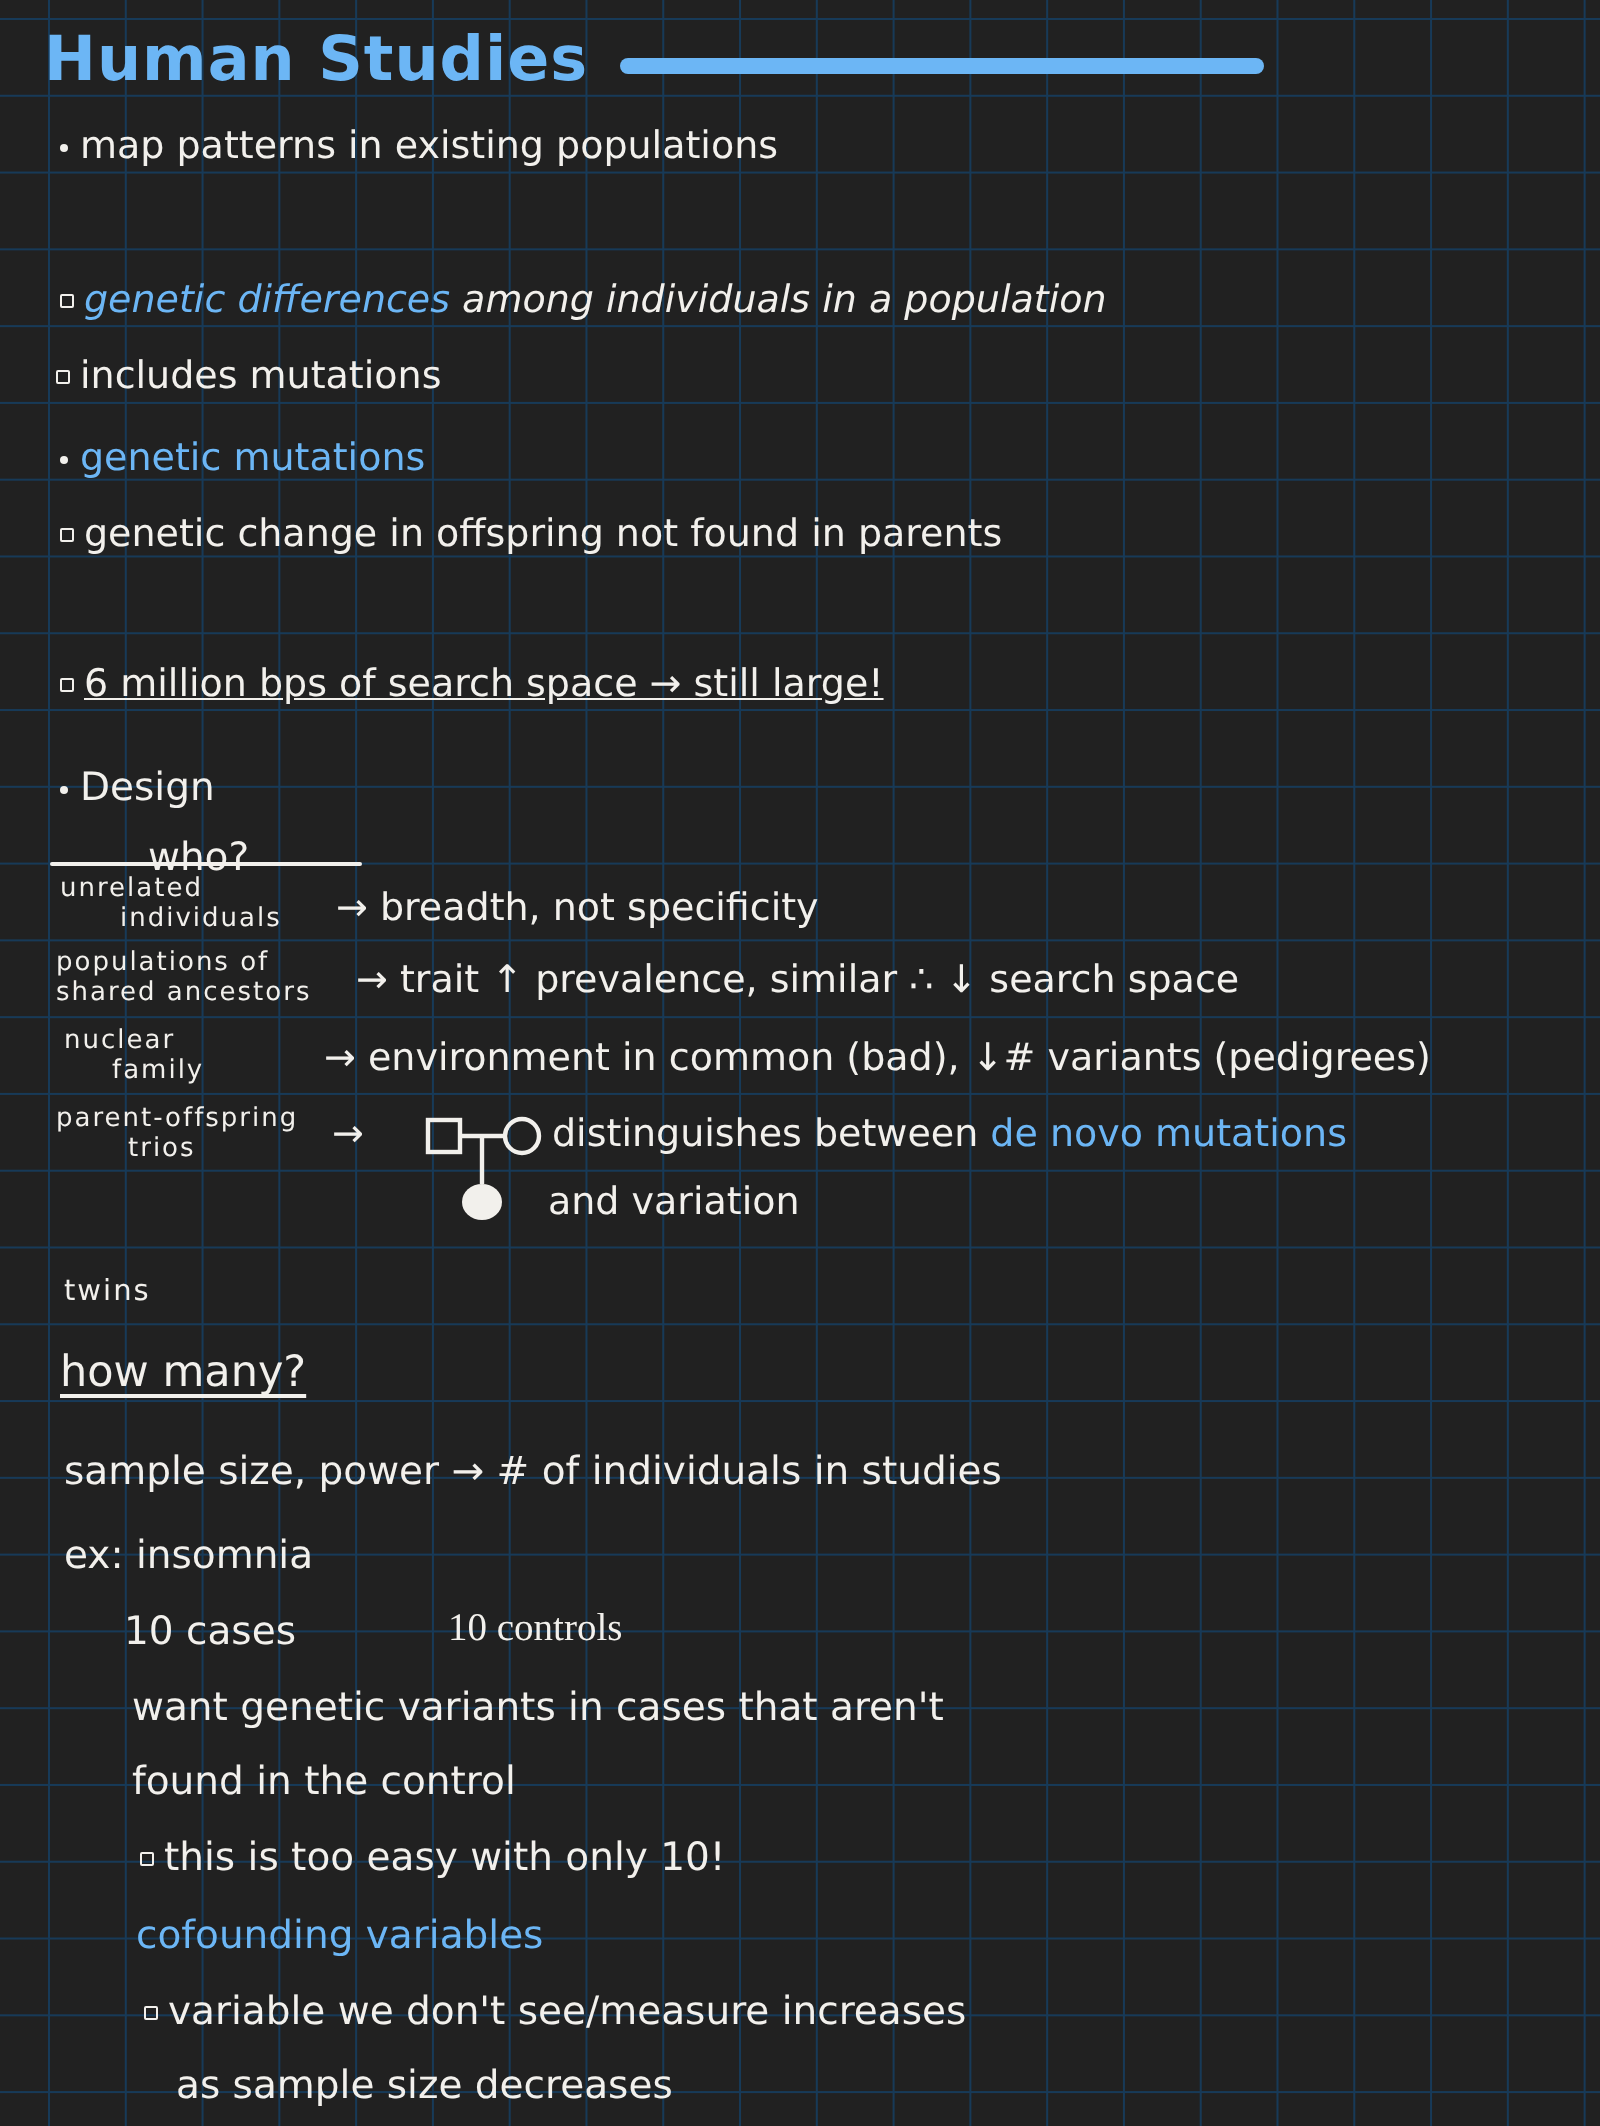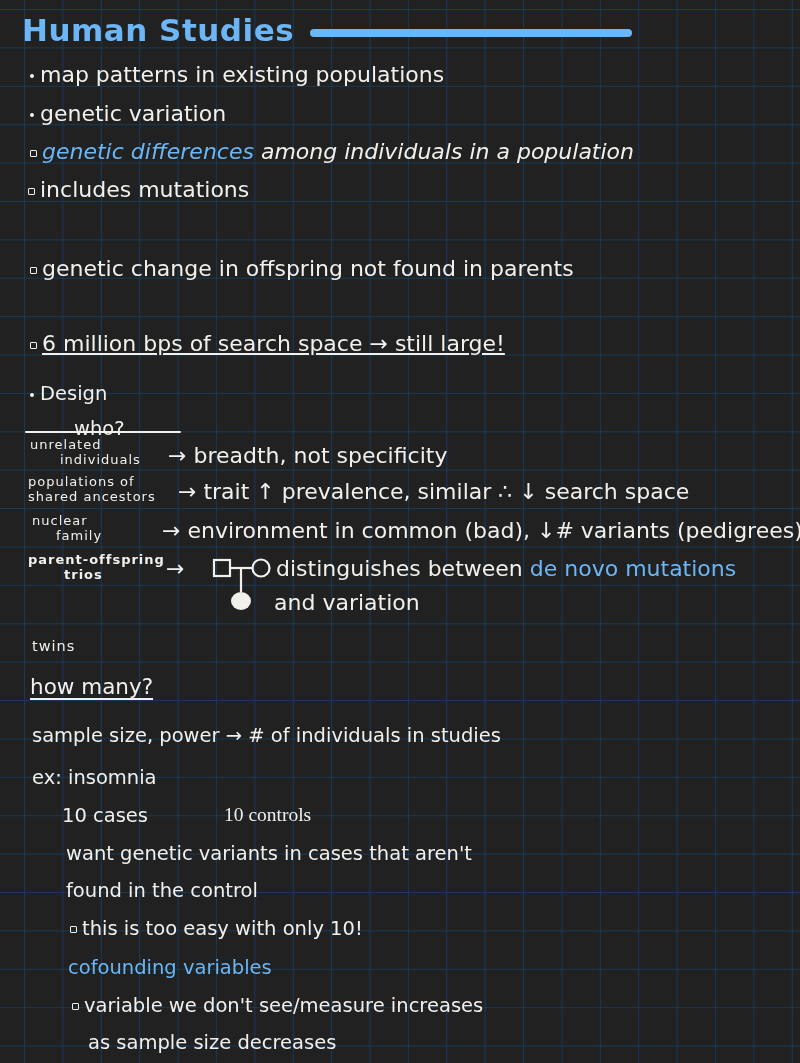--- a/index.html
+++ b/index.html
@@ -38,21 +38,21 @@
     }
     .title-bar {
       left: 310px;
       top: 29px;
       width: 322px;
       height: 8px;
       border-radius: 5px;
       background: #6cb6f5;
     }
     .blue { color: #6cb6f5; }
-    .t19 { font-size: 22px; }
+    .t19 { font-size: 19px; }
     .t20 { font-size: 19.5px; margin-top: 12px; }
     .t22 { font-size: 21.5px; }
     .t15 { font-size: 14.5px; }
     .small { font-size: 13px; line-height: 15px; letter-spacing: 1px; }
     .bullet-dot {
       display: inline-block;
       width: 4px; height: 4px;
       border-radius: 50%;
       background: #f2f0ec;
       vertical-align: middle;
@@ -85,28 +85,28 @@
 <body>
 
 <div class="page">
 
   <div class="abs title">Human Studies</div>
   <div class="abs title-bar"></div>
 
   <div class="abs t19" style="left:30px; top:62px;">
     <span class="bullet-dot"></span><span>map patterns  in existing populations</span>
   </div>
-  <div class="abs t19" style="left:30px; top:101px;">
-    <span class="bullet-dot"></span><span>genetic variation</span>
-  </div>
   <div class="abs t19" style="left:30px; top:139px;font-style:italic;">
     <span class="bullet-sq"></span><span class="blue">genetic differences</span><span> among individuals  in a population</span>
   </div>
   <div class="abs t19" style="left:28px; top:177px;">
     <span class="bullet-sq"></span><span>includes mutations</span>
+  </div>
+  <div class="abs t19 blue" style="left:30px; top:218px;">
+    <span class="bullet-dot"></span><span>genetic mutations</span>
   </div>
   <div class="abs t19" style="left:30px; top:256px;">
     <span class="bullet-sq"></span><span>genetic change in offspring not found in parents</span>
   </div>
   <div class="abs t19" style="left:30px; top:331px;text-decoration:underline;">
     <span class="bullet-sq"></span><span>6 million bps  of search space →  still large!</span>
   </div>
   <div class="abs t20" style="left:30px; top:370px;">
     <span class="bullet-dot"></span><span>Design</span>
   </div>
@@ -134,21 +134,21 @@
 
   <div class="abs small" style="left:32px; top:513px;">
     <div>nuclear</div>
     <div style="padding-left:24px;">family</div>
   </div>
   <div class="abs t19" style="left:162px; top:518px;">
     <span>→</span>
     <span>environment in common (bad), ↓# variants (pedigrees)</span>
   </div>
 
-  <div class="abs small" style="left:28px; top:552px;font-weight:bold;">
+  <div class="abs small" style="left:28px; top:552px;">
     <div>parent-offspring</div>
     <div style="padding-left:36px;">trios</div>
   </div>
   <div class="abs t19" style="left:166px; top:556px;">→</div>
   <svg class="abs pedigree" width="62" height="56" viewBox="0 0 62 56">
     <rect x="4" y="4" width="16" height="16" fill="none" stroke="#f2f0ec" stroke-width="2.2"></rect>
     <line x1="20" y1="12" x2="42" y2="12" stroke="#f2f0ec" stroke-width="2.2"></line>
     <circle cx="51" cy="12" r="8.5" fill="none" stroke="#f2f0ec" stroke-width="2.2"></circle>
     <line x1="31" y1="12" x2="31" y2="36" stroke="#f2f0ec" stroke-width="2.2"></line>
     <ellipse cx="31" cy="45" rx="10" ry="9" fill="#f2f0ec"></ellipse>

